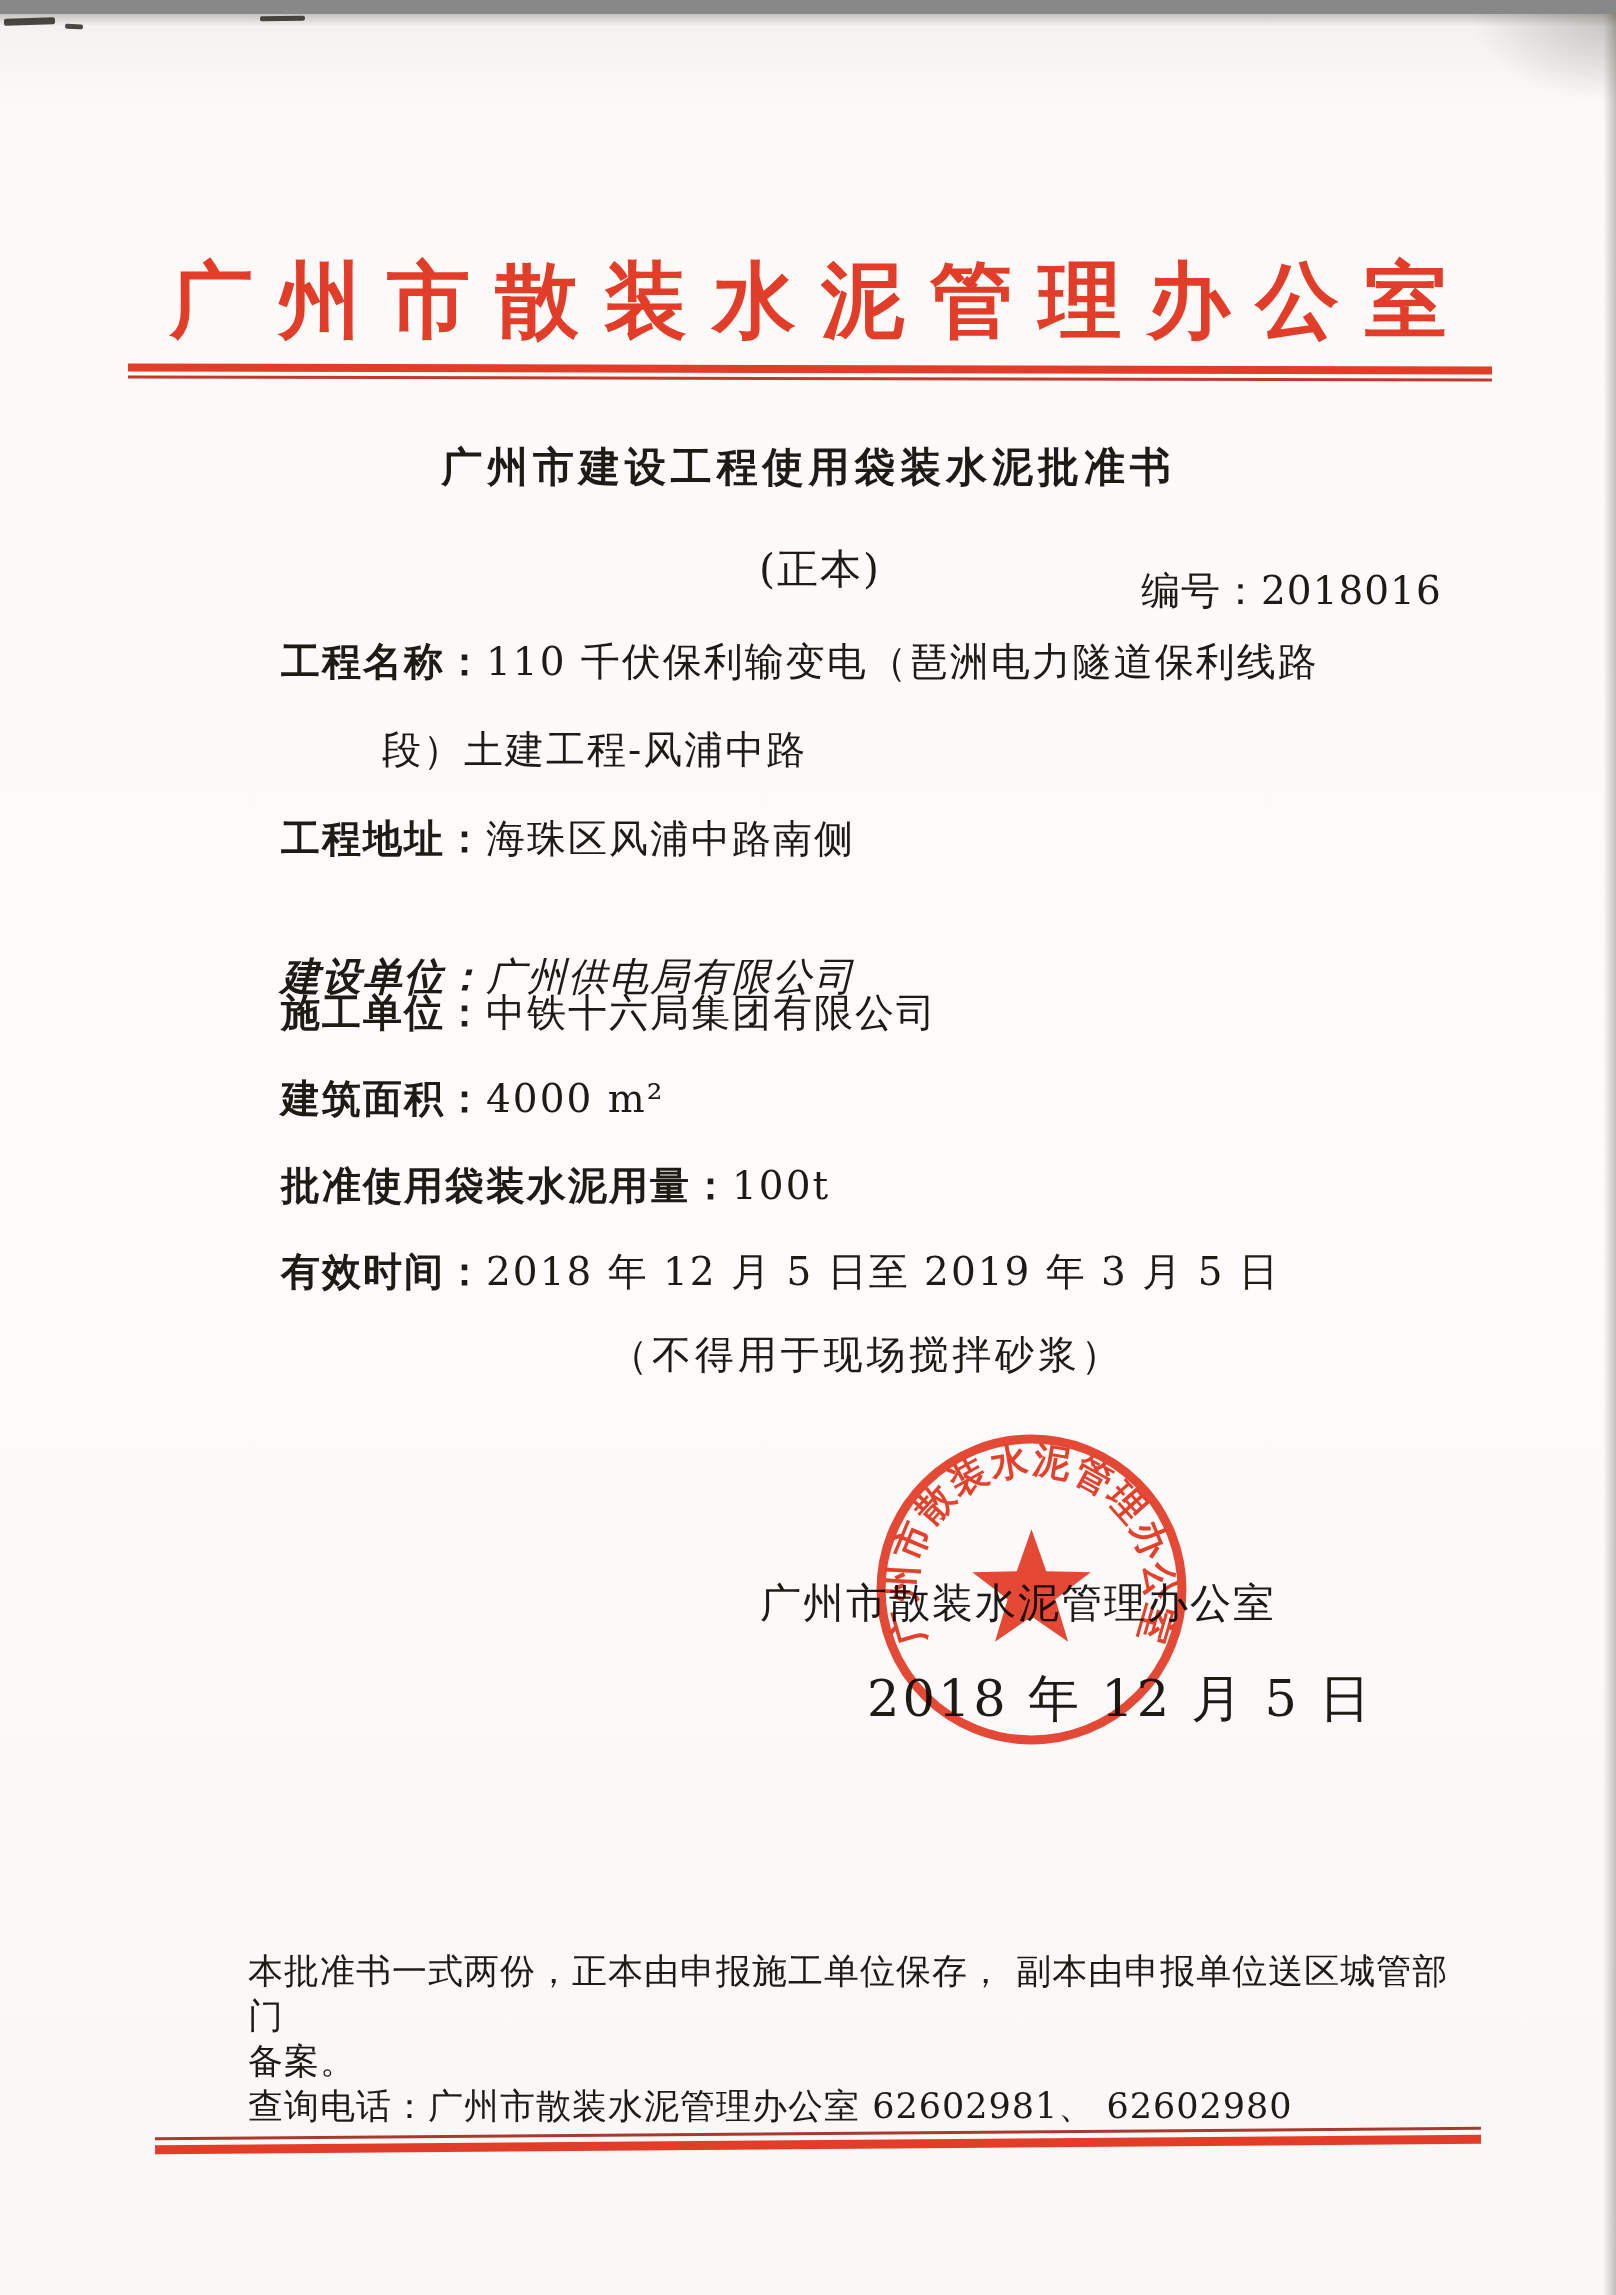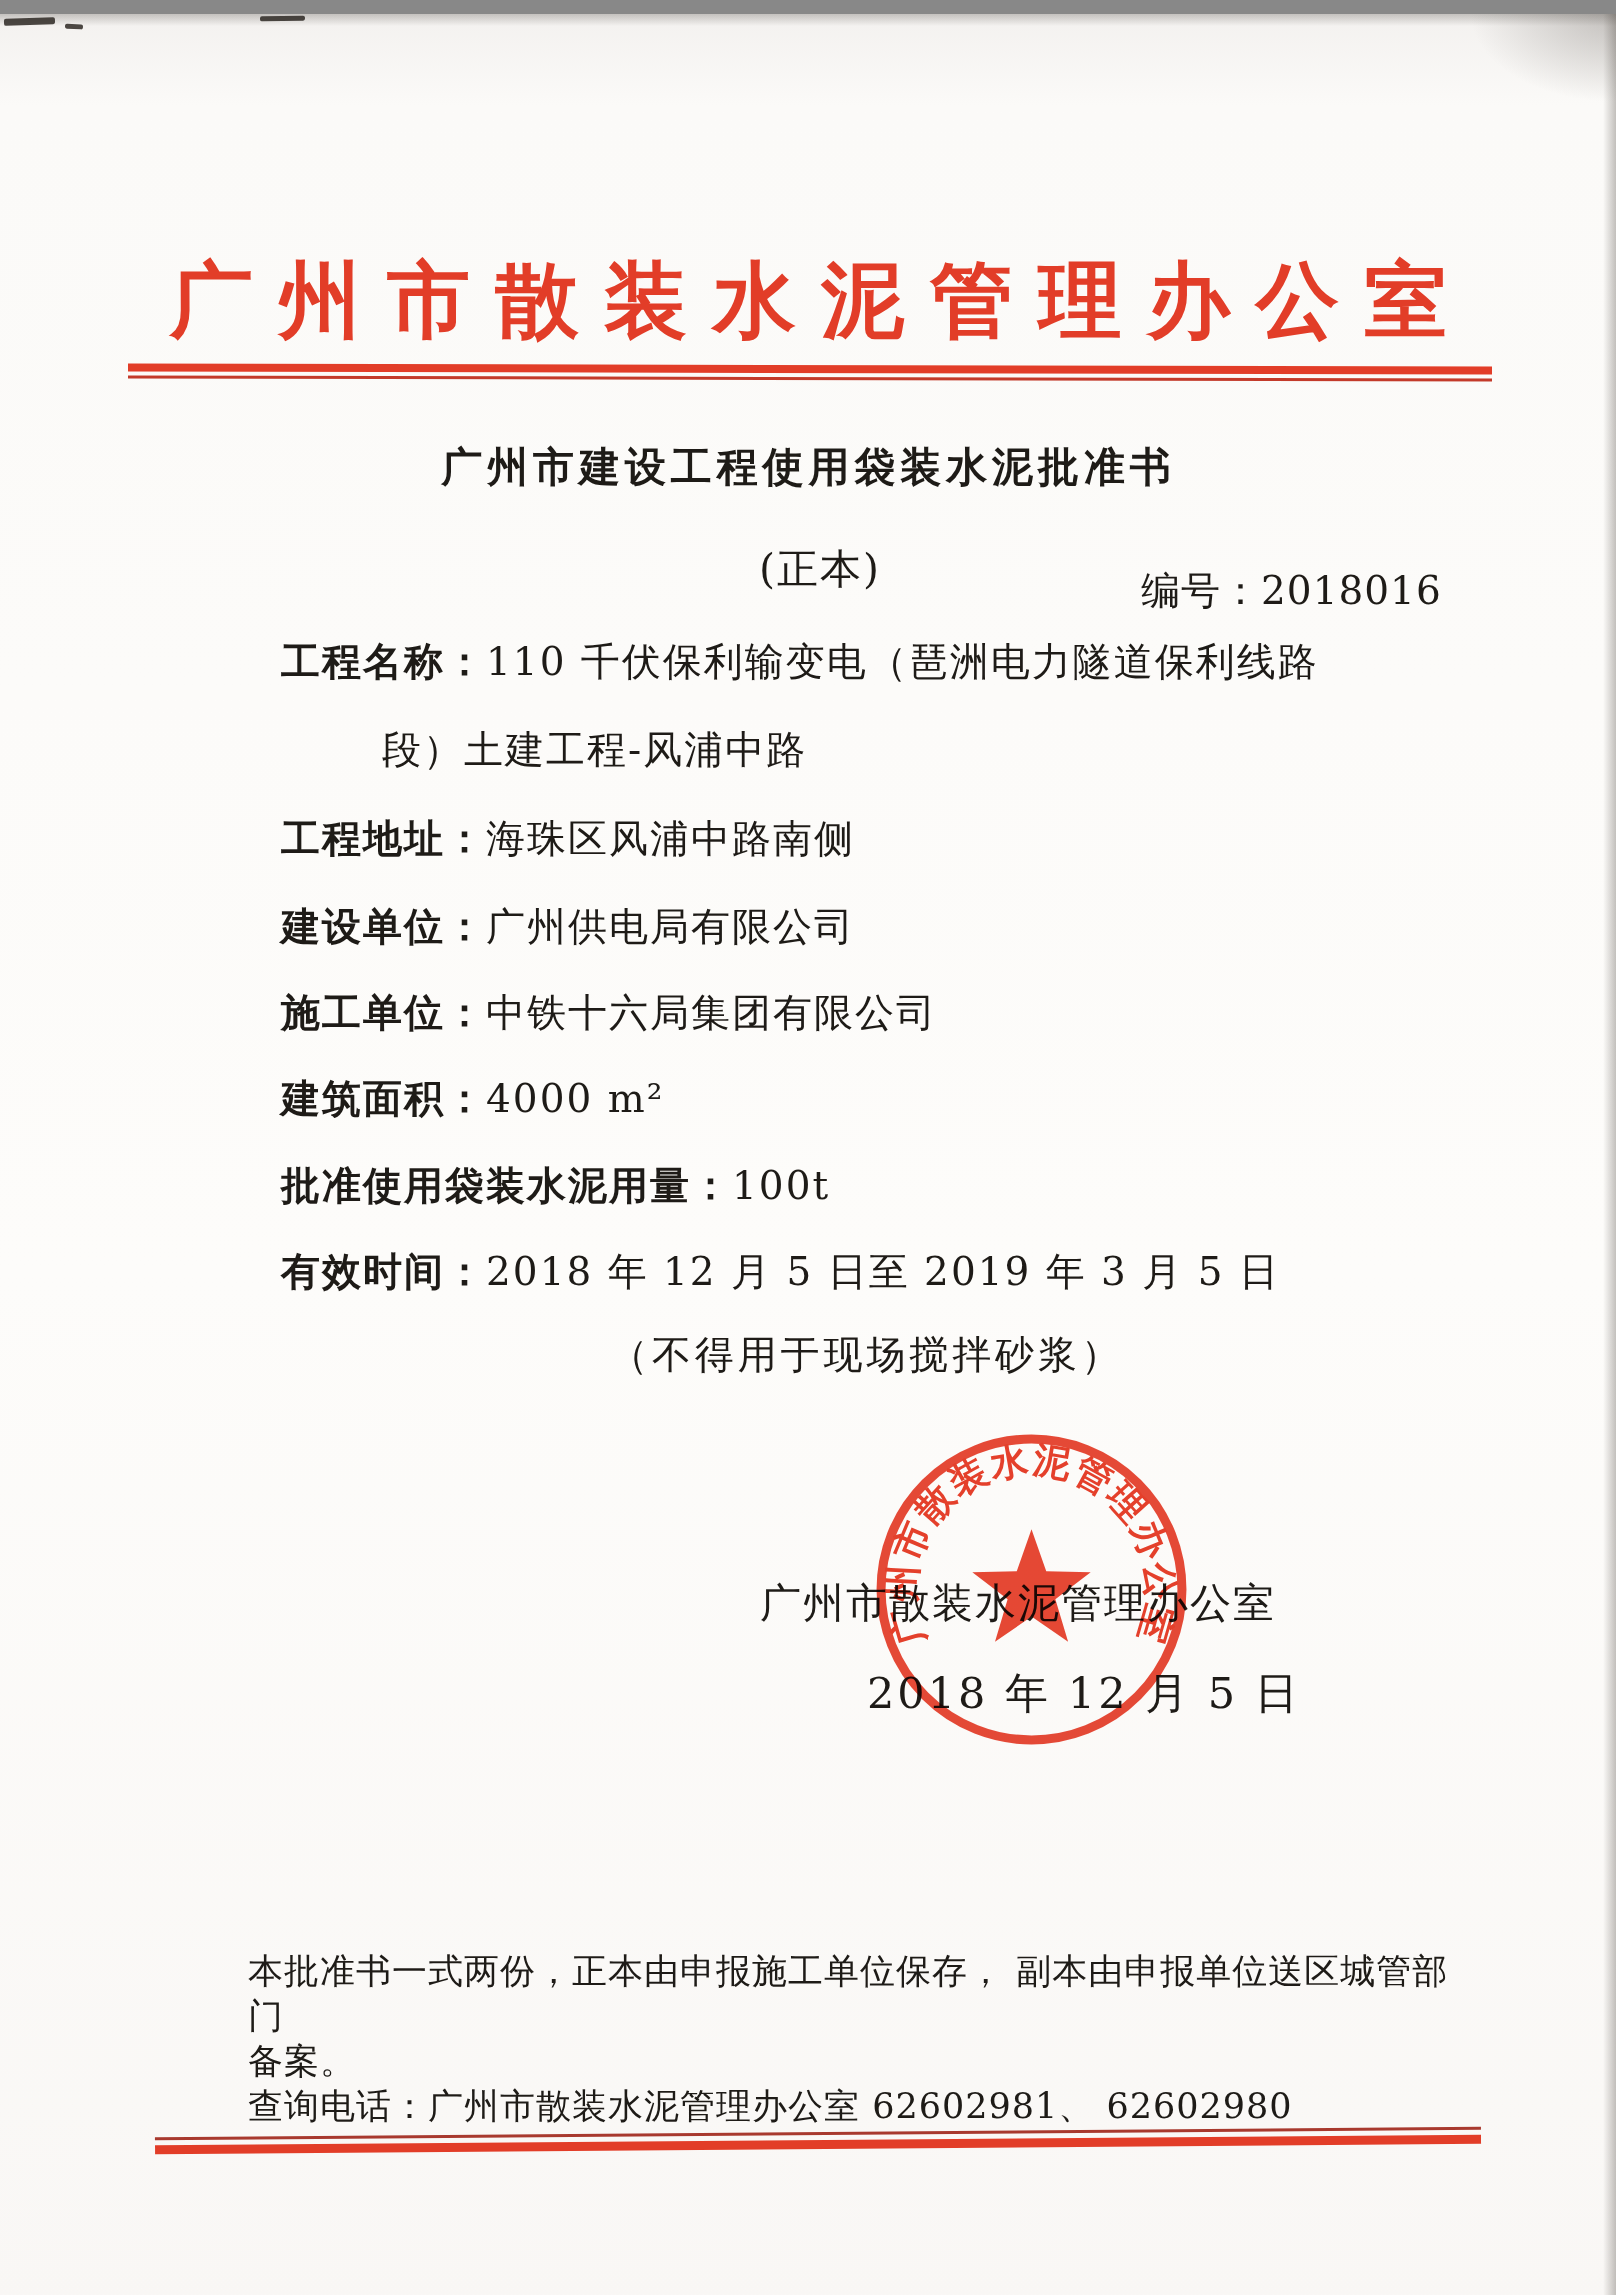--- a/index.html
+++ b/index.html
@@ -49,34 +49,34 @@
   }
   .copy-label{position:absolute;top:528px;left:759px;font-size:41px;letter-spacing:2px;}
   .serial{position:absolute;top:550px;left:1141px;font-size:39px;letter-spacing:1px;}
 
   
   .field{position:absolute;left:281px;font-size:39px;letter-spacing:2px;white-space:nowrap;}
   .field .lbl{font-weight:600;text-align:center;}
   .f-name1{top:621px;}
   .f-name2{top:709px;left:382px;}
   .f-addr{top:798px;}
-  .f-build{top:886px;}
+  .f-build{top:936px;font-style:italic;}
   .f-constr{top:972px;}
   .f-area{top:1058px;}
   .f-qty{top:1145px;}
   .f-valid{top:1231px;}
   .f-note{top:1314px;left:609px;letter-spacing:3.9px;}
 
   
   .stamp{
     position:absolute;left:861px;top:1405px;width:341px;height:341px;
     mix-blend-mode:multiply;opacity:.93;z-index:4;
   }
   .sig-office{position:absolute;left:760px;top:1562px;font-size:41px;letter-spacing:2px;z-index:3;white-space:nowrap;}
-  .sig-date{position:absolute;left:867px;top:1651px;font-size:43px;letter-spacing:3px;z-index:3;white-space:nowrap;}
+  .sig-date{position:absolute;left:867px;top:1651px;font-size:51px;letter-spacing:3px;z-index:3;white-space:nowrap;}
 
   
   .footer{position:absolute;left:248px;top:1935px;width:1202px;
     font-size:35px;line-height:45px;letter-spacing:1px;z-index:2;}
   .rule-bottom{position:absolute;top:2118px;left:155px;width:1326px;transform:rotate(-.45deg);}
   .rule-bottom .thin{height:3px;background:#a8392e;}
   .rule-bottom .thick{height:8.9px;background:var(--red);margin-top:4.9px;}
 </style>
 </head>
 <body>

